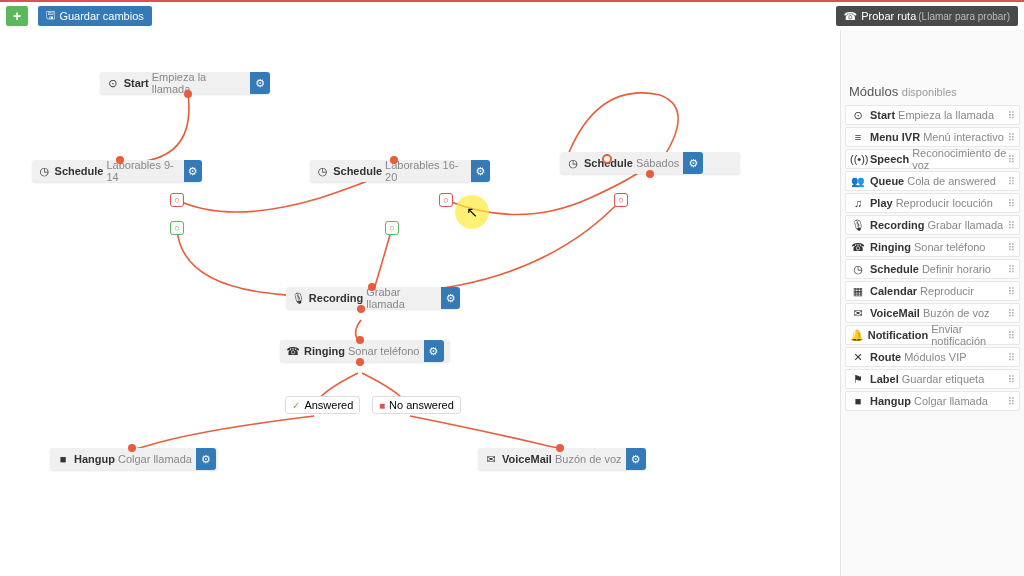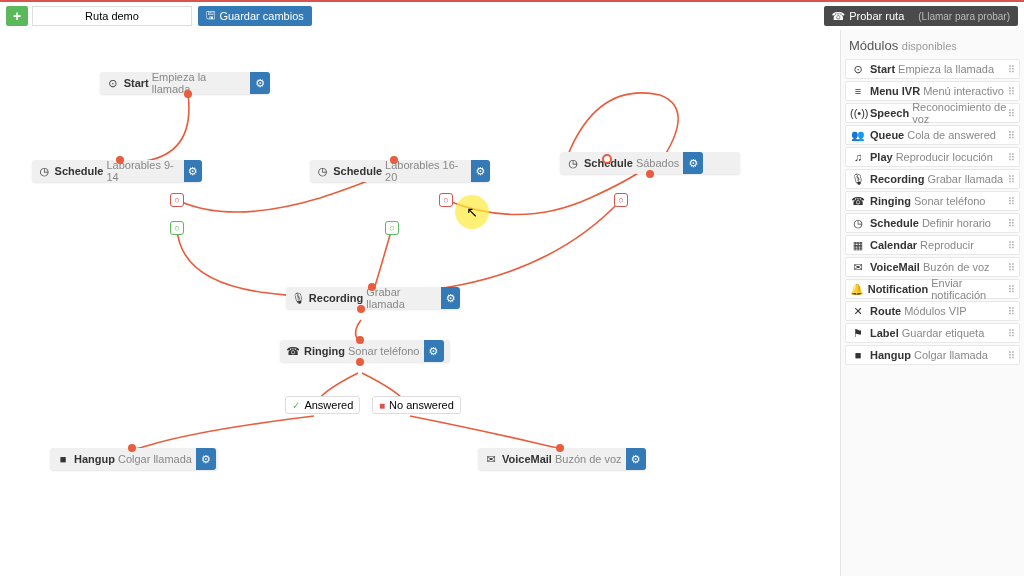--- a/index.html
+++ b/index.html
@@ -56,35 +56,36 @@
     height: 20px;
     background: #4a4a4a;
     color: #fff;
     padding: 0 8px;
     border-radius: 2px;
     display: flex; align-items: center;
     font-size: 11px;
     cursor: pointer;
   }
   .test-btn .ico { margin-right: 4px; }
-  .test-btn .sub { margin-left: 14px; color: #bbb; font-size: 10px; }
+  .test-btn .sub { margin-left: 2px; color: #bbb; font-size: 10px; }
 
   .sidebar {
     position: absolute;
     right: 0; top: 30px; bottom: 0;
     width: 184px;
     border-left: 1px solid #e5e5e5;
     background: #fafafa;
     padding: 6px 4px;
     overflow: hidden;
   }
   .sidebar-title {
     font-size: 13px;
     color: #555;
     padding: 2px 4px 6px 4px;
+    margin-top: 46px;
   }
   .sidebar-title .sub { color: #999; font-size: 11px; }
   .mod {
     display: flex;
     align-items: center;
     height: 20px;
     background: #fff;
     border: 1px solid #e8e8e8;
     border-radius: 2px;
     margin-bottom: 2px;
@@ -189,21 +190,20 @@
     display: flex; align-items: center; justify-content: center;
     font-size: 14px;
     pointer-events: none;
   }
 </style>
 </head>
 <body>
 
 <div class="topbar">
   <div class="add-btn">+</div>
-  <input class="route-name" value="Ruta demo" style="">
   <div class="save-btn">
     <span class="ico">🖫</span>
     <span>Guardar cambios</span>
   </div>
   <div class="test-btn">
     <span class="ico">☎</span>
     <span>Probar ruta</span>
     <span class="sub">(Llamar para probar)</span>
   </div>
 </div>

